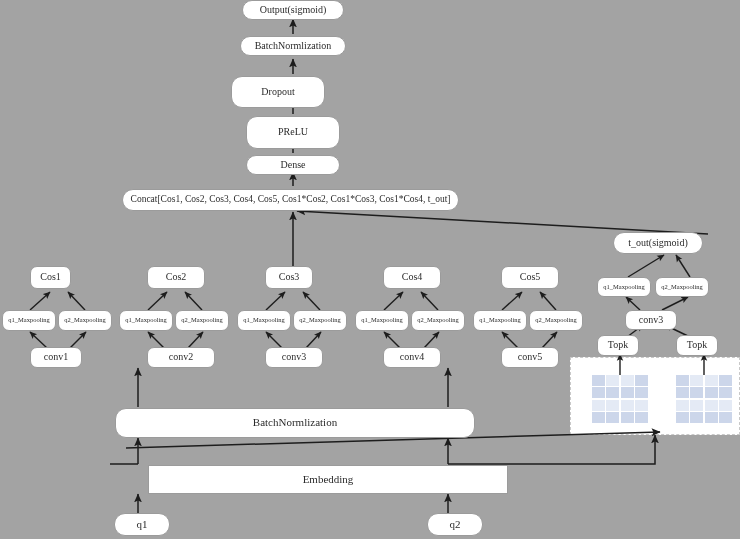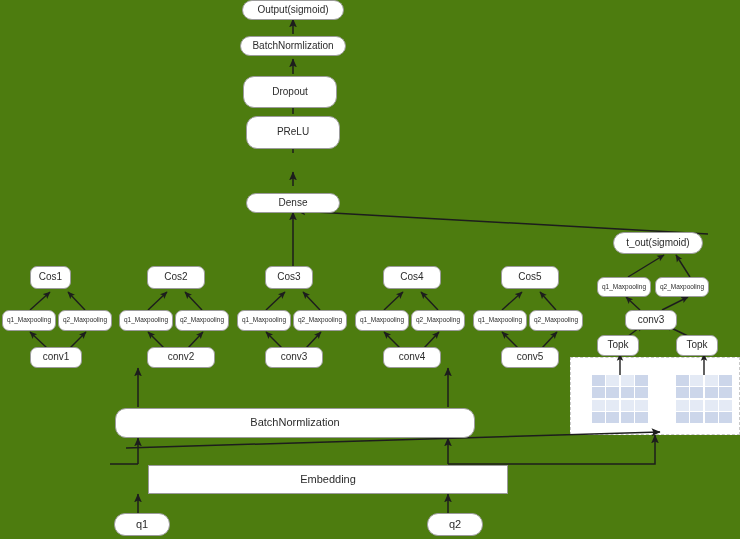--- a/index.html
+++ b/index.html
@@ -4,22 +4,22 @@
 <style>
   html, body {
     margin: 0;
     padding: 0;
     background: #ffffff;
   }
   #canvas {
     position: relative;
     width: 740px;
     height: 539px;
-    background: #4d7c0f;
-    font-family: Liberation Sans, sans-serif;
+    background: #a3a3a3;
+    font-family: Liberation Serif, serif;
     overflow: hidden;
   }
   .node {
     position: absolute;
     box-sizing: border-box;
     background: #ffffff;
     border: 1px solid #9b9b9b;
     border-radius: 7px;
     color: #2b2b2b;
     display: flex;
@@ -184,23 +184,24 @@
 
       <line x1="126" y1="448" x2="660" y2="432" marker-end="url(#ah)"></line>
 
       <line x1="138" y1="513" x2="138" y2="494" marker-end="url(#ah)"></line>
       <line x1="448" y1="513" x2="448" y2="494" marker-end="url(#ah)"></line>
     </g>
   </svg>
 
   <div class="node pill mid" style="left:242px; top:0px; width:102px; height:20px;">Output(sigmoid)</div>
   <div class="node pill mid" style="left:240px; top:36px; width:106px; height:20px;">BatchNormlization</div>
-  <div class="node pill mid" style="left:243px; top:76px; width:94px; height:32px;">Dropout</div>
+  <div class="node pill mid" style="left:231px; top:76px; width:94px; height:32px;">Dropout</div>
   <div class="node pill mid" style="left:246px; top:116px; width:94px; height:33px;">PReLU</div>
-  <div class="node pill mid" style="left:246px; top:155px; width:94px; height:20px;margin-top:38px;">Dense</div>
+  <div class="node pill mid" style="left:246px; top:155px; width:94px; height:20px;">Dense</div>
+  <div class="node pill concat" style="left:122px; top:189px; width:337px; height:22px;">Concat[Cos1, Cos2, Cos3, Cos4, Cos5, Cos1*Cos2, Cos1*Cos3, Cos1*Cos4, t_out]</div>
 
   <div class="node mid" style="left:30px; top:266px; width:41px; height:23px;">Cos1</div>
   <div class="node small" style="left:2px; top:310px; width:54px; height:21px;">q1_Maxpooling</div>
   <div class="node small" style="left:58px; top:310px; width:54px; height:21px;">q2_Maxpooling</div>
   <div class="node mid" style="left:30px; top:347px; width:52px; height:21px;">conv1</div>
 
   <div class="node mid" style="left:147px; top:266px; width:58px; height:23px;">Cos2</div>
   <div class="node small" style="left:119px; top:310px; width:54px; height:21px;">q1_Maxpooling</div>
   <div class="node small" style="left:175px; top:310px; width:54px; height:21px;">q2_Maxpooling</div>
   <div class="node mid" style="left:147px; top:347px; width:68px; height:21px;">conv2</div>

